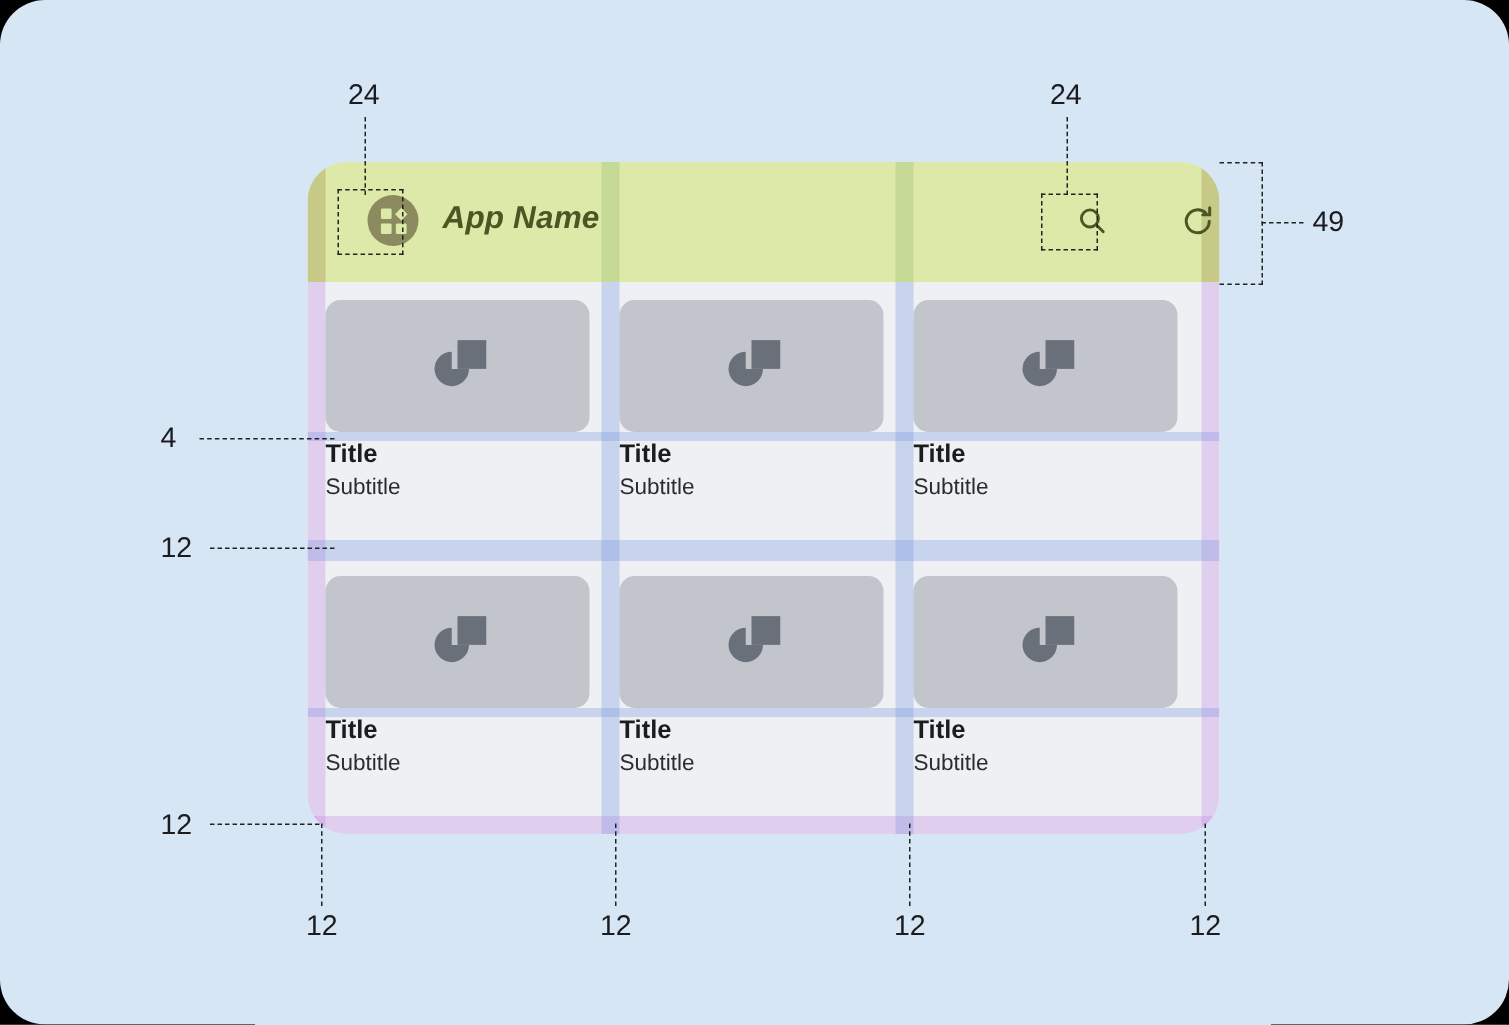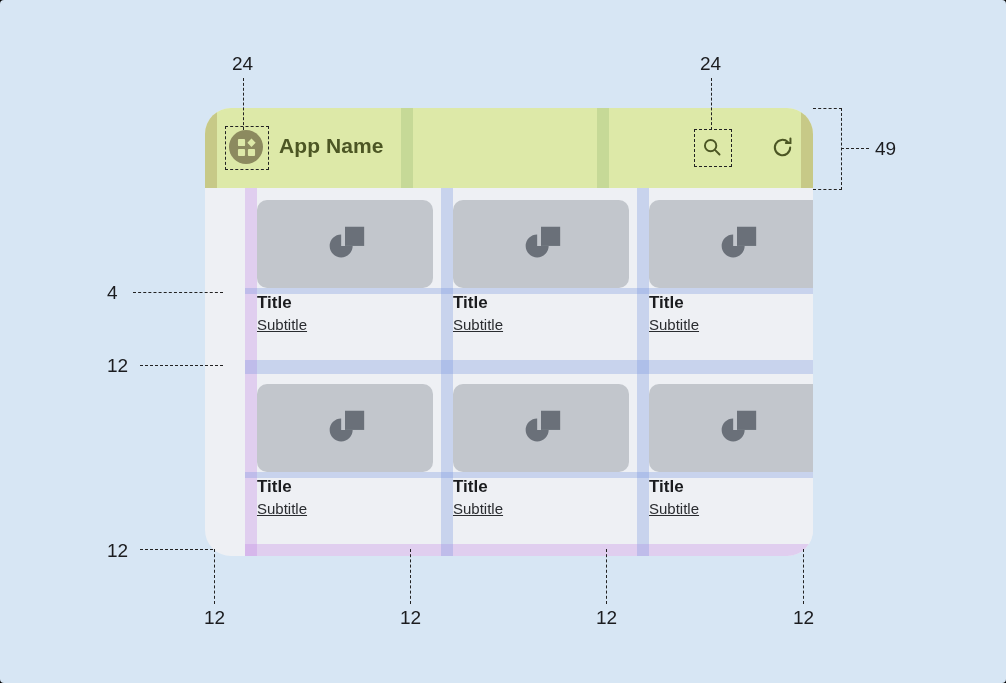--- a/index.html
+++ b/index.html
@@ -14,21 +14,21 @@
     overflow: hidden;
     font-family: "Liberation Sans", "DejaVu Sans", sans-serif;
   }
 
   
   #canvas {
     position: relative;
     width: 1006px;
     height: 683px;
     background: #d7e6f4;
-    border-radius: 4px;
+    border-radius: 30px;
     overflow: hidden;
   }
 
   
   #device {
     position: absolute;
     left: 205px;
     top: 108px;
     width: 608px;
     height: 448px;
@@ -59,25 +59,26 @@
   }
   .appbar-edge {
     position: absolute;
     top: 0;
     height: 80px;
     background: rgba(150,130,60,0.30);
   }
 
   #appbar-content {
     position: absolute;
-    left: 0; top: 0;
+    left: 16px; top: 0;
     width: 496px; height: 80px;
     display: flex;
     align-items: center;
     z-index: 4;
+    font-style: italic;
   }
 
   .app-logo {
     position: absolute;
     left: 24px;
     top: 22px;
     width: 34px; height: 34px;
     border-radius: 50%;
     background: #8c8a5f;
     display: flex;
@@ -115,21 +116,20 @@
   #logo-box   { left: 20px;  top: 18px;  width: 42px; height: 42px; }
   #search-box { left: 489px; top: 21px;  width: 36px; height: 36px; }
 
   
   #gridwrap {
     position: absolute;
     left: 0; top: 80px;
     width: 696px;
     height: 368px;
     background: #eef0f4;
-    margin-left: 40px;
   }
 
   .card {
     position: absolute;
     width: 176px;
   }
   .card-img {
     width: 176px;
     height: 88px;
     background: #c2c6cc;
@@ -145,21 +145,20 @@
     font-size: 17px;
     font-weight: 700;
     color: #1b1c1f;
     line-height: 22px;
   }
   .card-sub {
     font-size: 15px;
     font-weight: 400;
     color: #2a2c30;
     line-height: 21px;
-    text-decoration: underline;
   }
 
   
   .ov { position: absolute; z-index: 2; pointer-events: none; }
   .ov-pad   { background: rgba(196,140,230,0.34); }   
   .ov-gut   { background: rgba(120,150,225,0.32); }   
 
   
   .ann-label {
     position: absolute;

